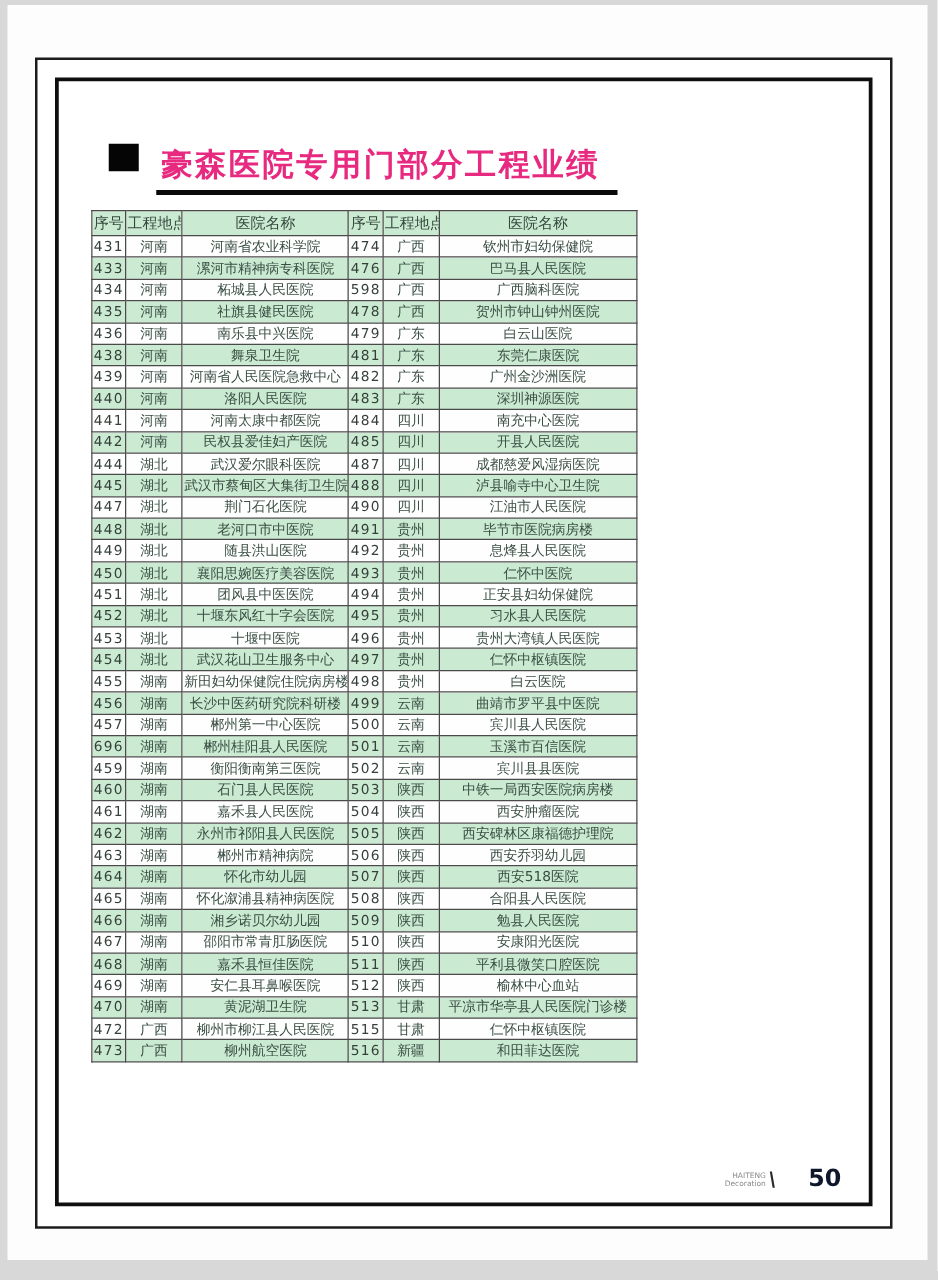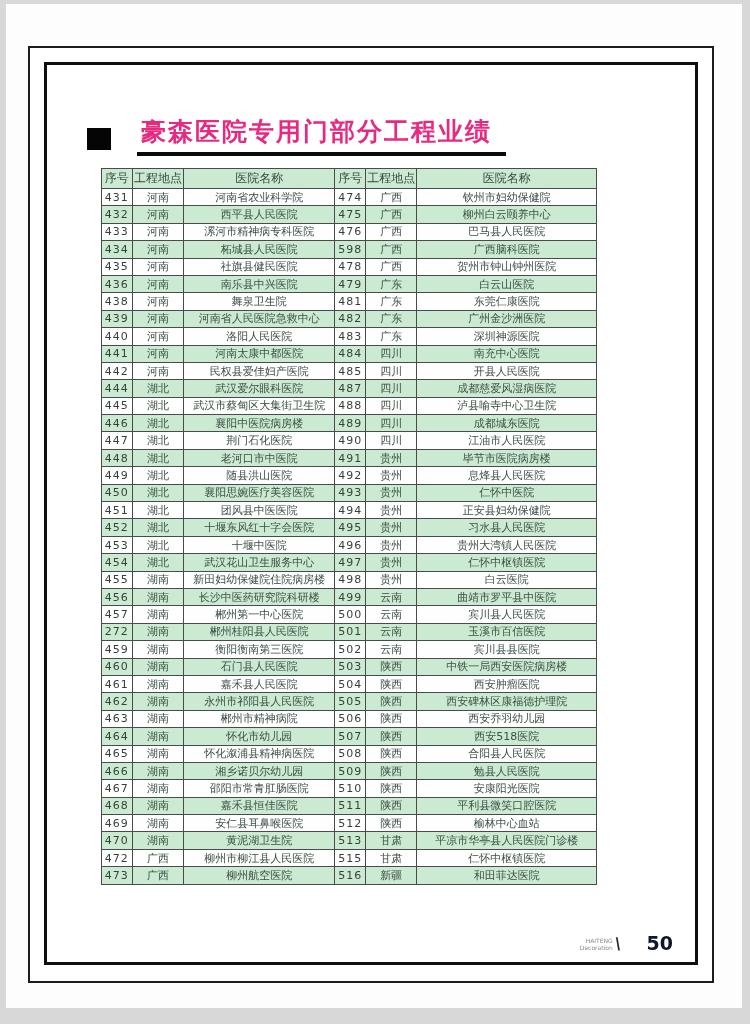--- a/index.html
+++ b/index.html
@@ -16,34 +16,34 @@
   .thin-frame{
     position:absolute;left:28px;top:46px;width:682px;height:933px;
     border:2px solid #1c1c1c;background:#ffffff;
   }
   .thick-frame{
     position:absolute;left:14px;top:14px;right:14px;bottom:16px;
     border:3px solid #0f0f0f;background:#ffffff;
   }
   .title-block{
     position:absolute;left:40px;top:50px;
-    display:flex;align-items:flex-end;gap:26px;
+    display:flex;gap:14px;
   }
   .title-bullet{
     width:24px;height:22px;background:#050505;margin-bottom:6px;
   }
   .title-text{
     margin:0;padding:0 14px 4px 4px;
     font-size:25px;font-weight:bold;letter-spacing:2px;
     color:#e72a80;
     border-bottom:4px solid #0a0a0a;
     white-space:nowrap;
   }
   table.projects{
-    position:absolute;left:54px;top:103px;width:496px;
+    position:absolute;left:26px;top:103px;width:437px;
     border-collapse:collapse;table-layout:fixed;
   }
   table.projects th, table.projects td{
     border:1px solid #4a4a4a;
     text-align:center;vertical-align:middle;
     overflow:hidden;white-space:nowrap;
     padding:0 1px;
   }
   table.projects th{
     height:19px;font-size:12px;font-weight:normal;
@@ -114,28 +114,20 @@
       <tbody id="table-body">
           <tr>
             <td class="num">431</td>
             <td class="region">河南</td>
             <td class="name">河南省农业科学院</td>
             <td class="num">474</td>
             <td class="region">广西</td>
             <td class="name">钦州市妇幼保健院</td>
           </tr>
           <tr>
-            <td class="num">432</td>
-            <td class="region">河南</td>
-            <td class="name">西平县人民医院</td>
-            <td class="num">475</td>
-            <td class="region">广西</td>
-            <td class="name">柳州白云颐养中心</td>
-          </tr>
-          <tr>
             <td class="num">433</td>
             <td class="region">河南</td>
             <td class="name">漯河市精神病专科医院</td>
             <td class="num">476</td>
             <td class="region">广西</td>
             <td class="name">巴马县人民医院</td>
           </tr>
           <tr>
             <td class="num">434</td>
             <td class="region">河南</td>
@@ -210,28 +202,20 @@
           </tr>
           <tr>
             <td class="num">445</td>
             <td class="region">湖北</td>
             <td class="name">武汉市蔡甸区大集街卫生院</td>
             <td class="num">488</td>
             <td class="region">四川</td>
             <td class="name">泸县喻寺中心卫生院</td>
           </tr>
           <tr>
-            <td class="num">446</td>
-            <td class="region">湖北</td>
-            <td class="name">襄阳中医院病房楼</td>
-            <td class="num">489</td>
-            <td class="region">四川</td>
-            <td class="name">成都城东医院</td>
-          </tr>
-          <tr>
             <td class="num">447</td>
             <td class="region">湖北</td>
             <td class="name">荆门石化医院</td>
             <td class="num">490</td>
             <td class="region">四川</td>
             <td class="name">江油市人民医院</td>
           </tr>
           <tr>
             <td class="num">448</td>
             <td class="region">湖北</td>
@@ -306,21 +290,21 @@
           </tr>
           <tr>
             <td class="num">457</td>
             <td class="region">湖南</td>
             <td class="name">郴州第一中心医院</td>
             <td class="num">500</td>
             <td class="region">云南</td>
             <td class="name">宾川县人民医院</td>
           </tr>
           <tr>
-            <td class="num">272</td>
+            <td class="num">696</td>
             <td class="region">湖南</td>
             <td class="name">郴州桂阳县人民医院</td>
             <td class="num">501</td>
             <td class="region">云南</td>
             <td class="name">玉溪市百信医院</td>
           </tr>
           <tr>
             <td class="num">459</td>
             <td class="region">湖南</td>
             <td class="name">衡阳衡南第三医院</td>

